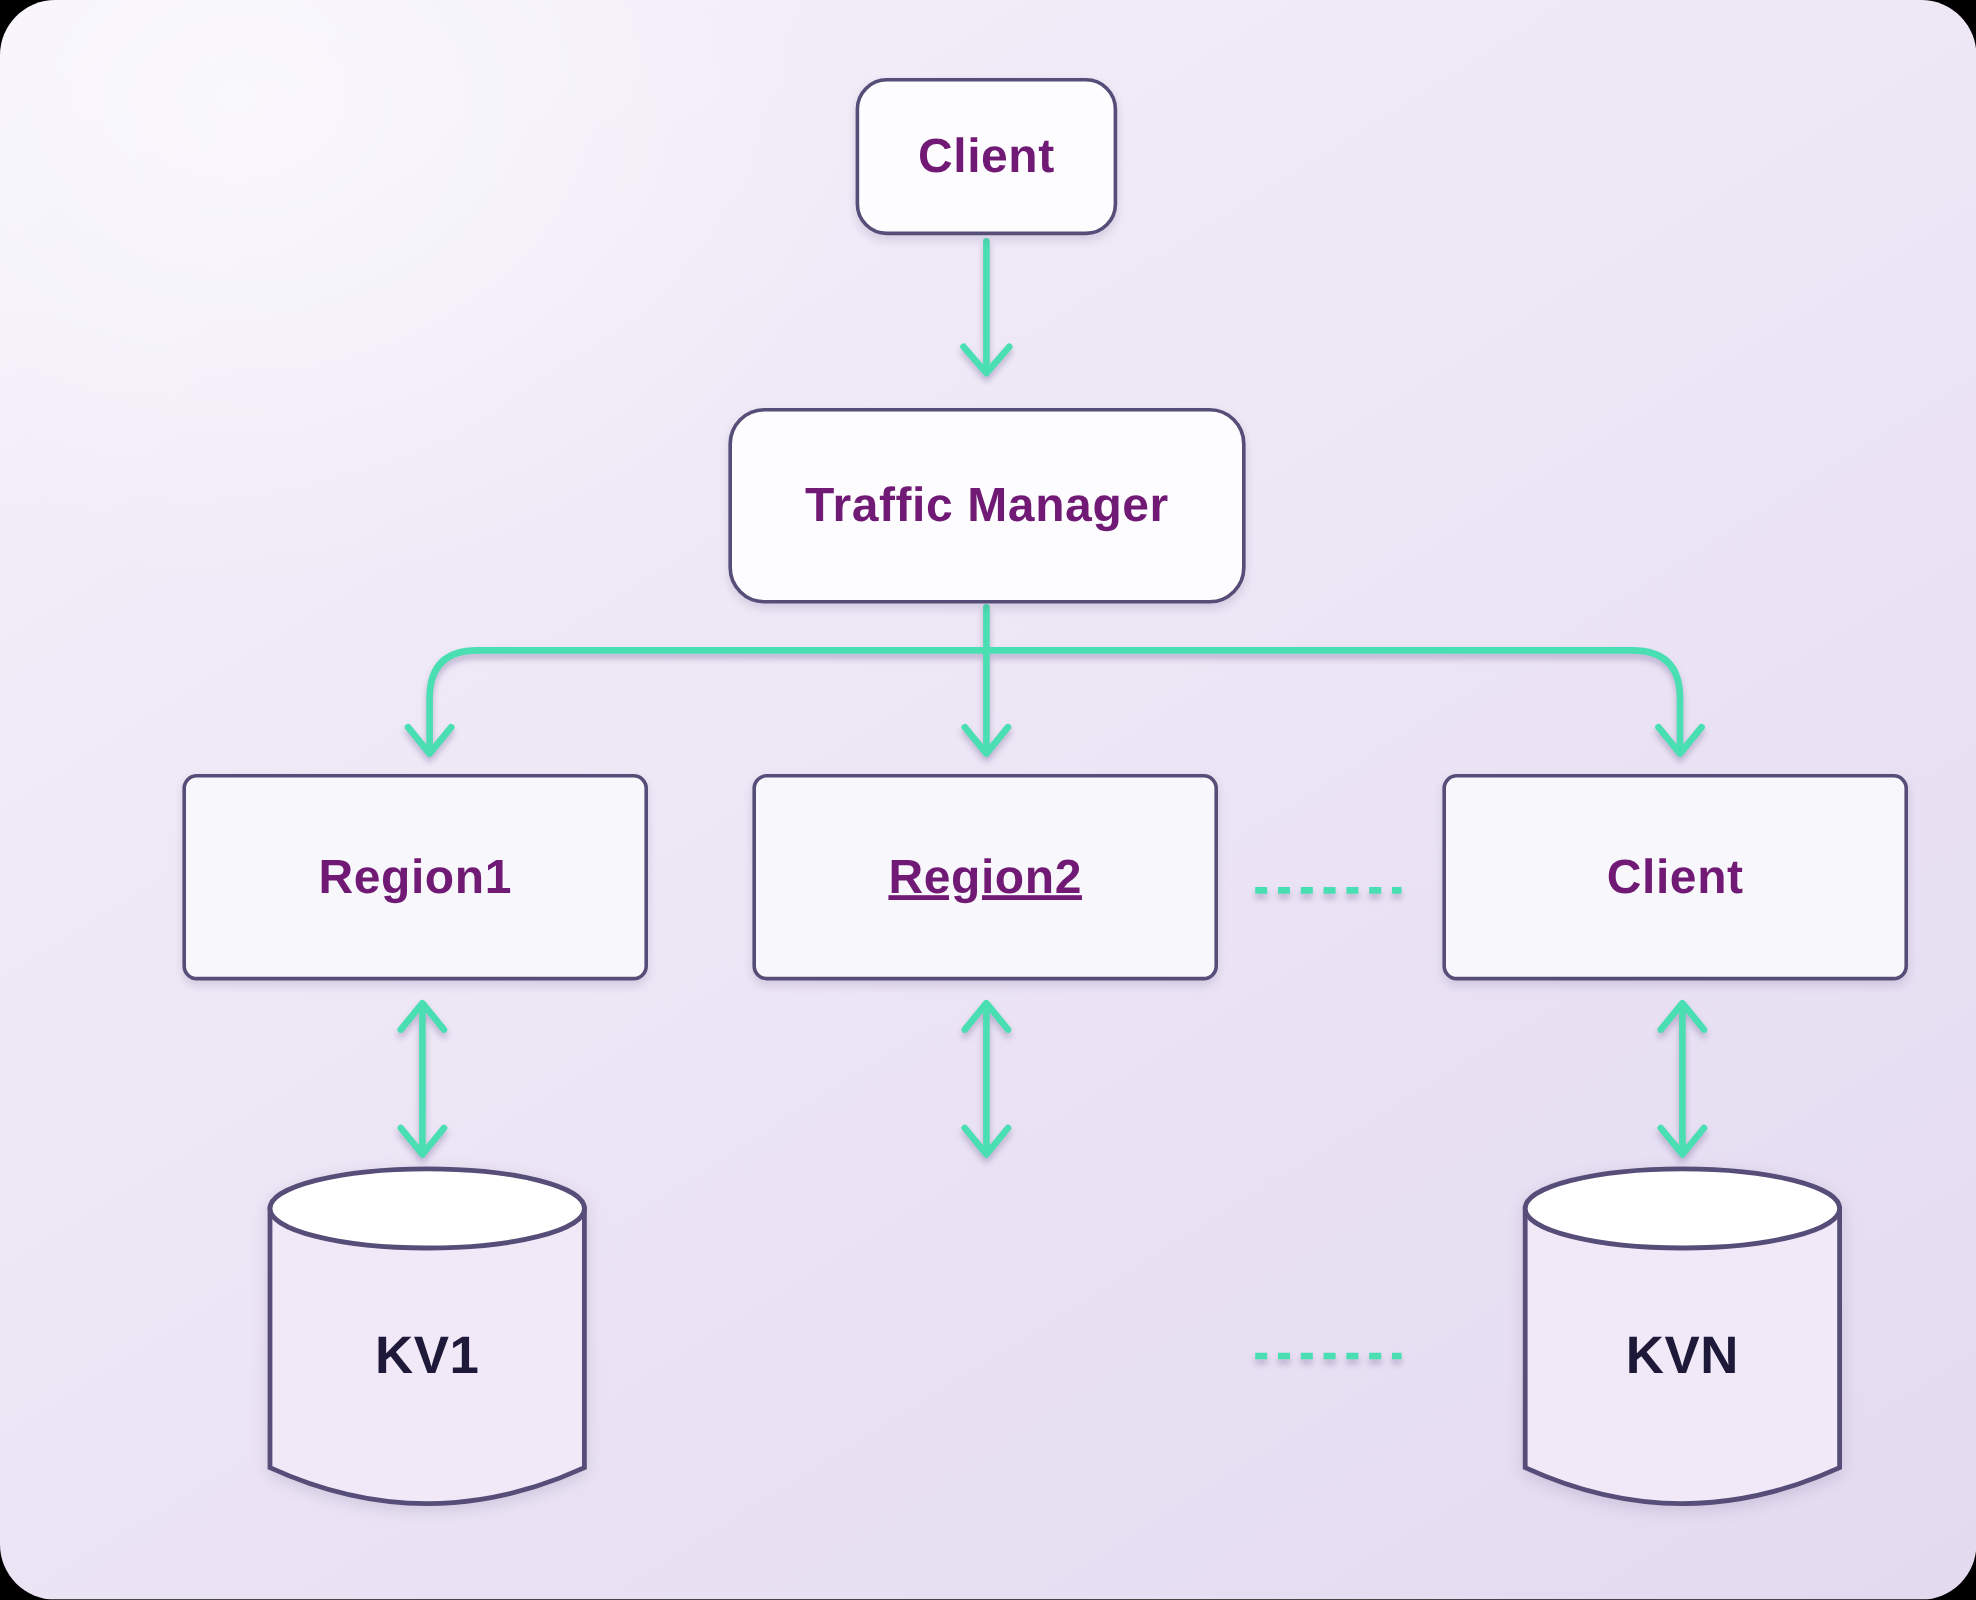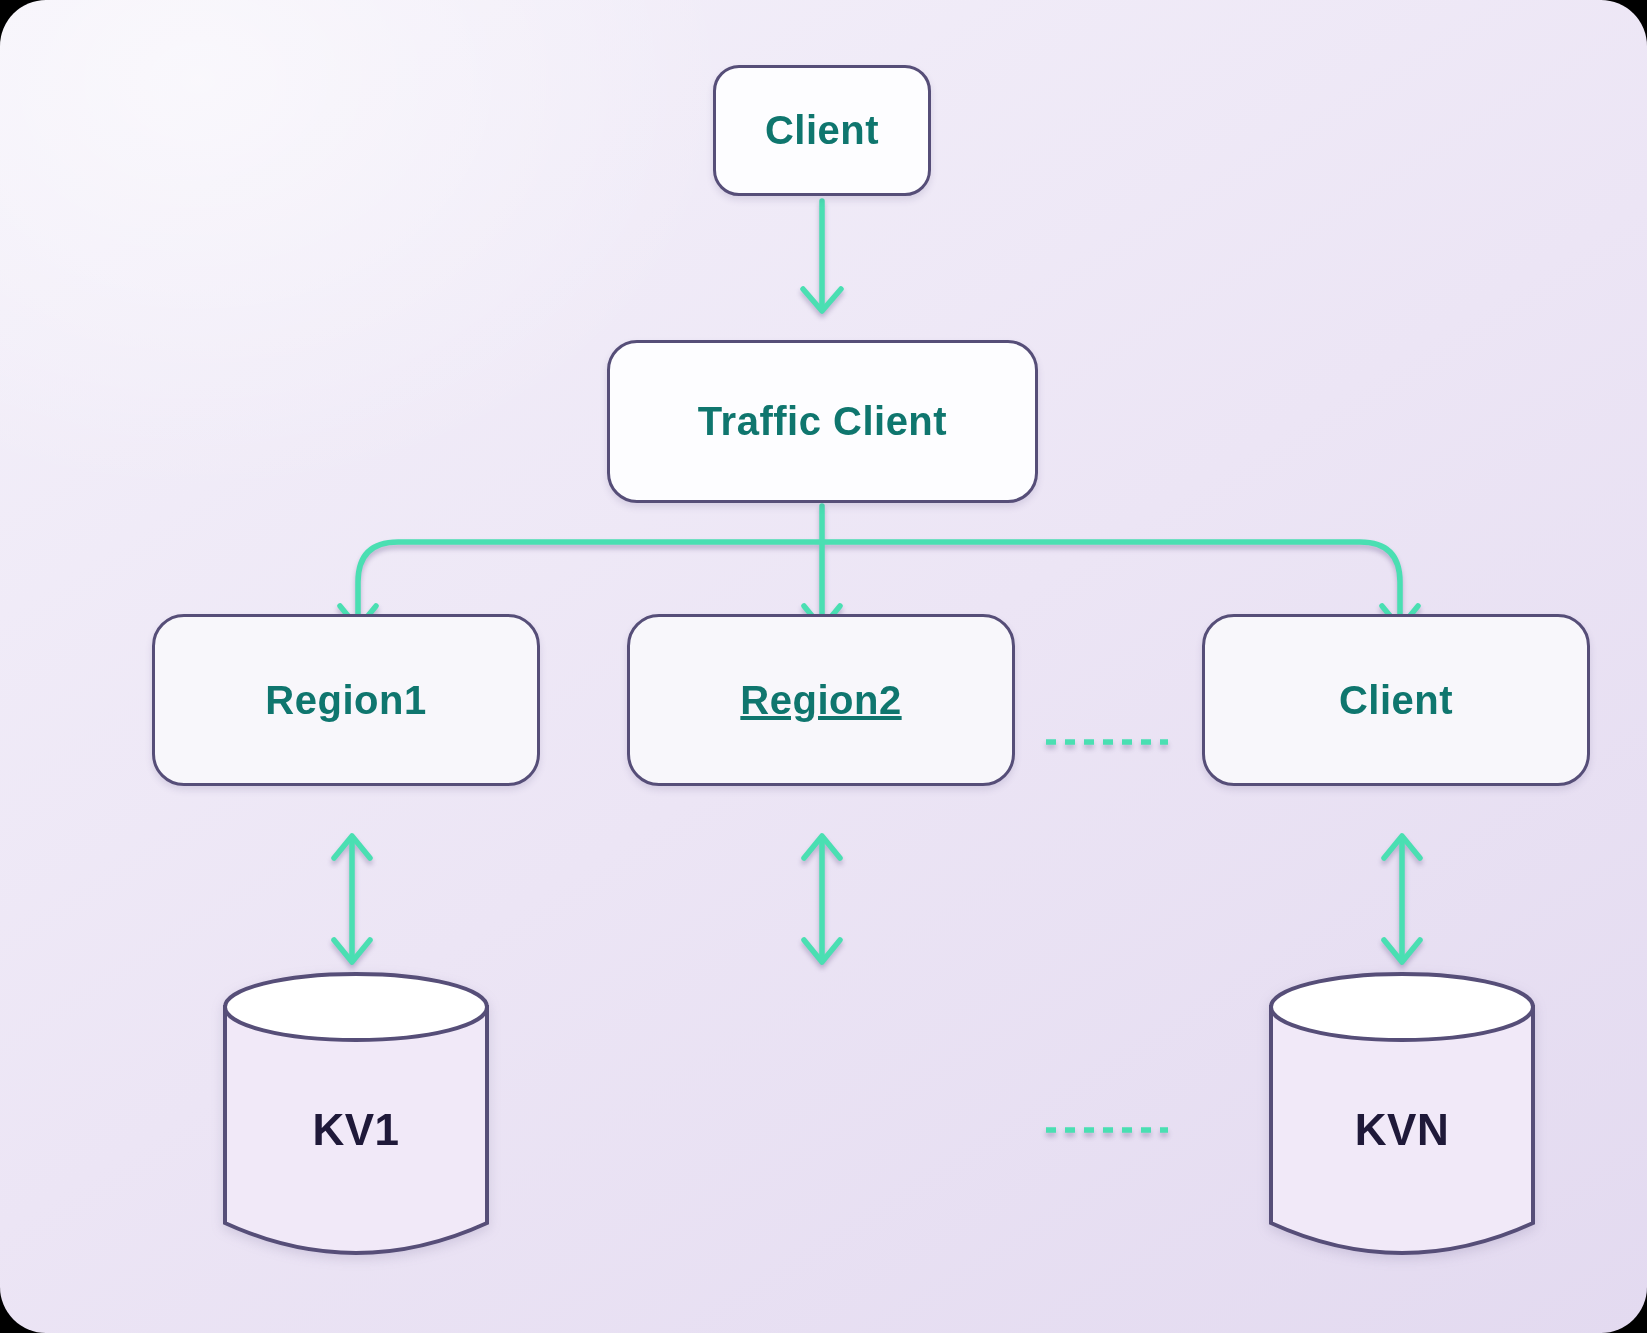--- a/index.html
+++ b/index.html
@@ -45,29 +45,29 @@
   }
   .node {
     position: absolute;
     display: flex;
     align-items: center;
     justify-content: center;
     background: #fdfdff;
     border: 3px solid #564e78;
     box-sizing: border-box;
     box-shadow: 0 4px 7px rgba(90,75,130,0.16);
-    color: #0f766e;
+    color: #701a75;
     font-size: 40px;
     font-weight: bold;
     letter-spacing: 0.5px;
   }
   .node-client   { left: 713px;  top: 65px;  width: 218px; height: 131px; border-radius: 26px; }
   .node-tm       { left: 607px;  top: 340px; width: 431px; height: 163px; border-radius: 30px; }
-  .node-region   { background: #f8f7fb; border-width: 3.5px; border-radius: 32px;
-                   width: 388px; height: 172px; top: 614px; }
+  .node-region   { background: #f8f7fb; border-width: 3.5px; border-radius: 12px;
+                   width: 388px; height: 172px; top: 645px; }
   .node-region1  { left: 152px;  }
   .node-region2  { left: 627px; text-decoration: underline;  }
   .node-regionN  { left: 1202px; }
   .cyl {
     position: absolute;
     width: 268px;
     height: 292px;
     top: 971px;
     filter: drop-shadow(0 4px 6px rgba(90,75,130,0.18));
   }
@@ -127,21 +127,21 @@
 
     <path class="teal-dash" d="M1046 742 H1168"></path>
     <path class="teal-dash" d="M1046 1130 H1168"></path>
   </svg>
 
   <div class="node node-client">
     <span>Client</span>
   </div>
 
   <div class="node node-tm">
-    <span>Traffic Client</span>
+    <span>Traffic Manager</span>
   </div>
 
   <div class="node node-region node-region1">
     <span>Region1</span>
   </div>
 
   <div class="node node-region node-region2">
     <span>Region2</span>
   </div>
 

